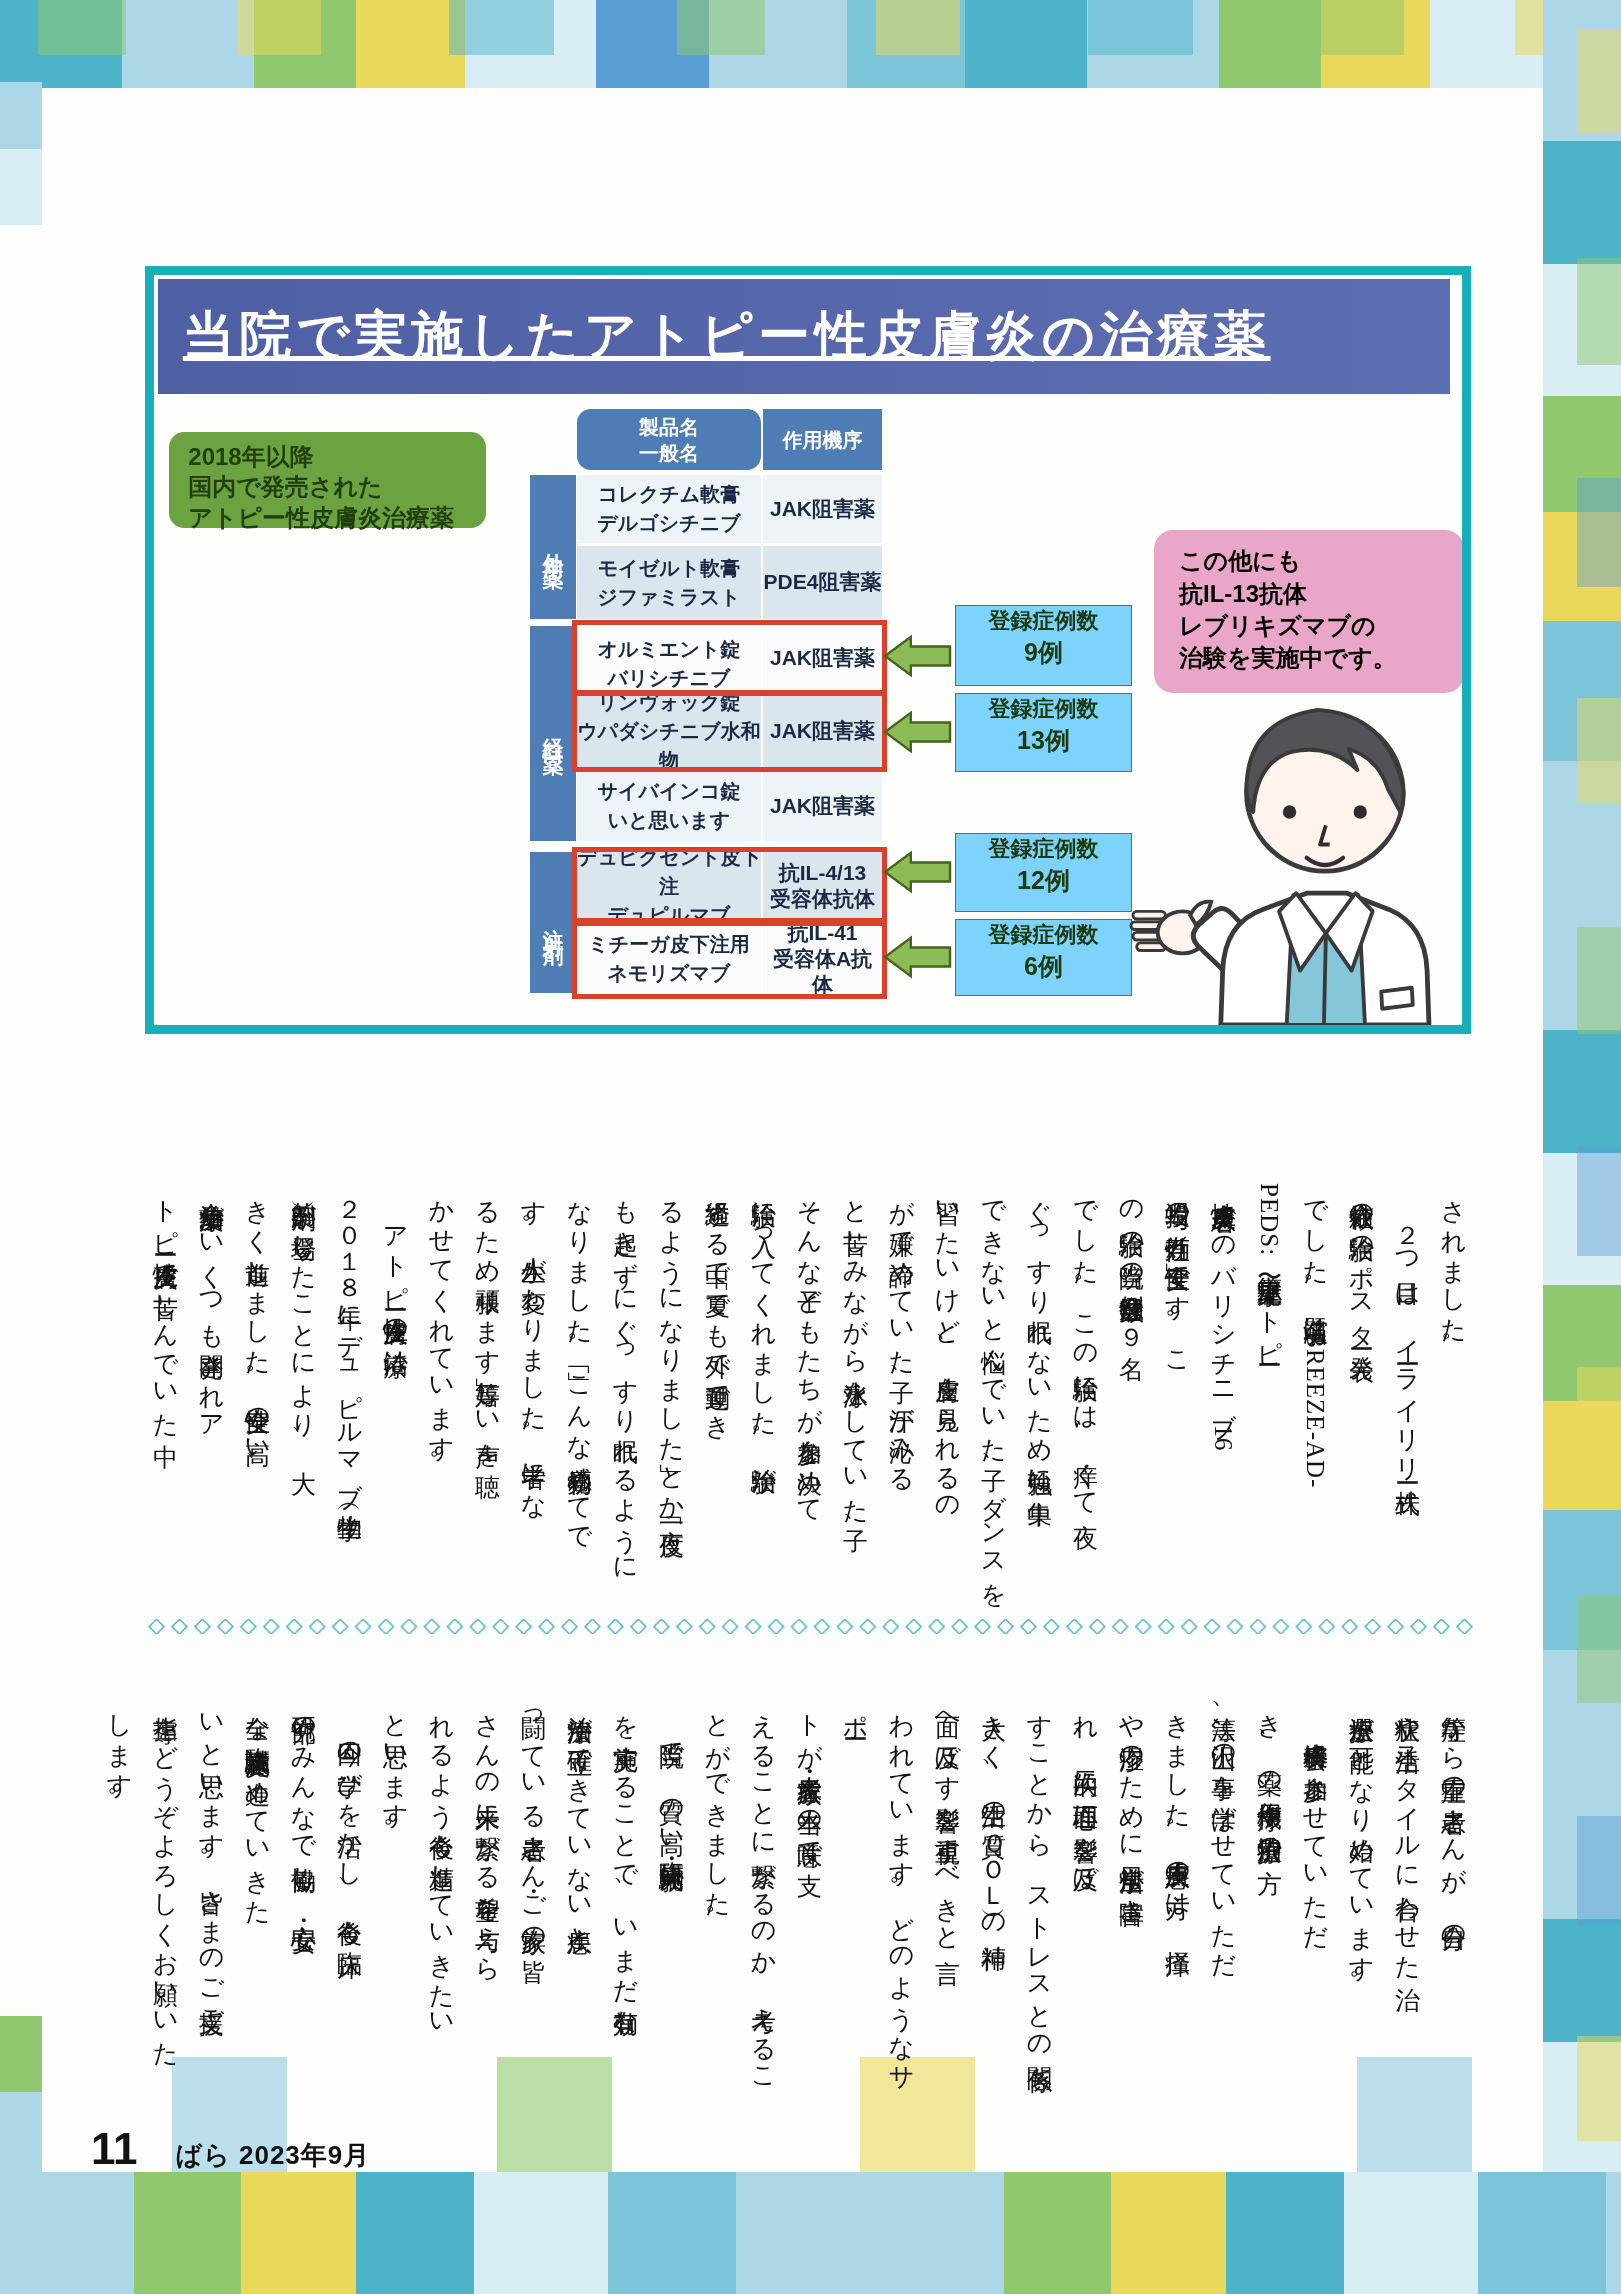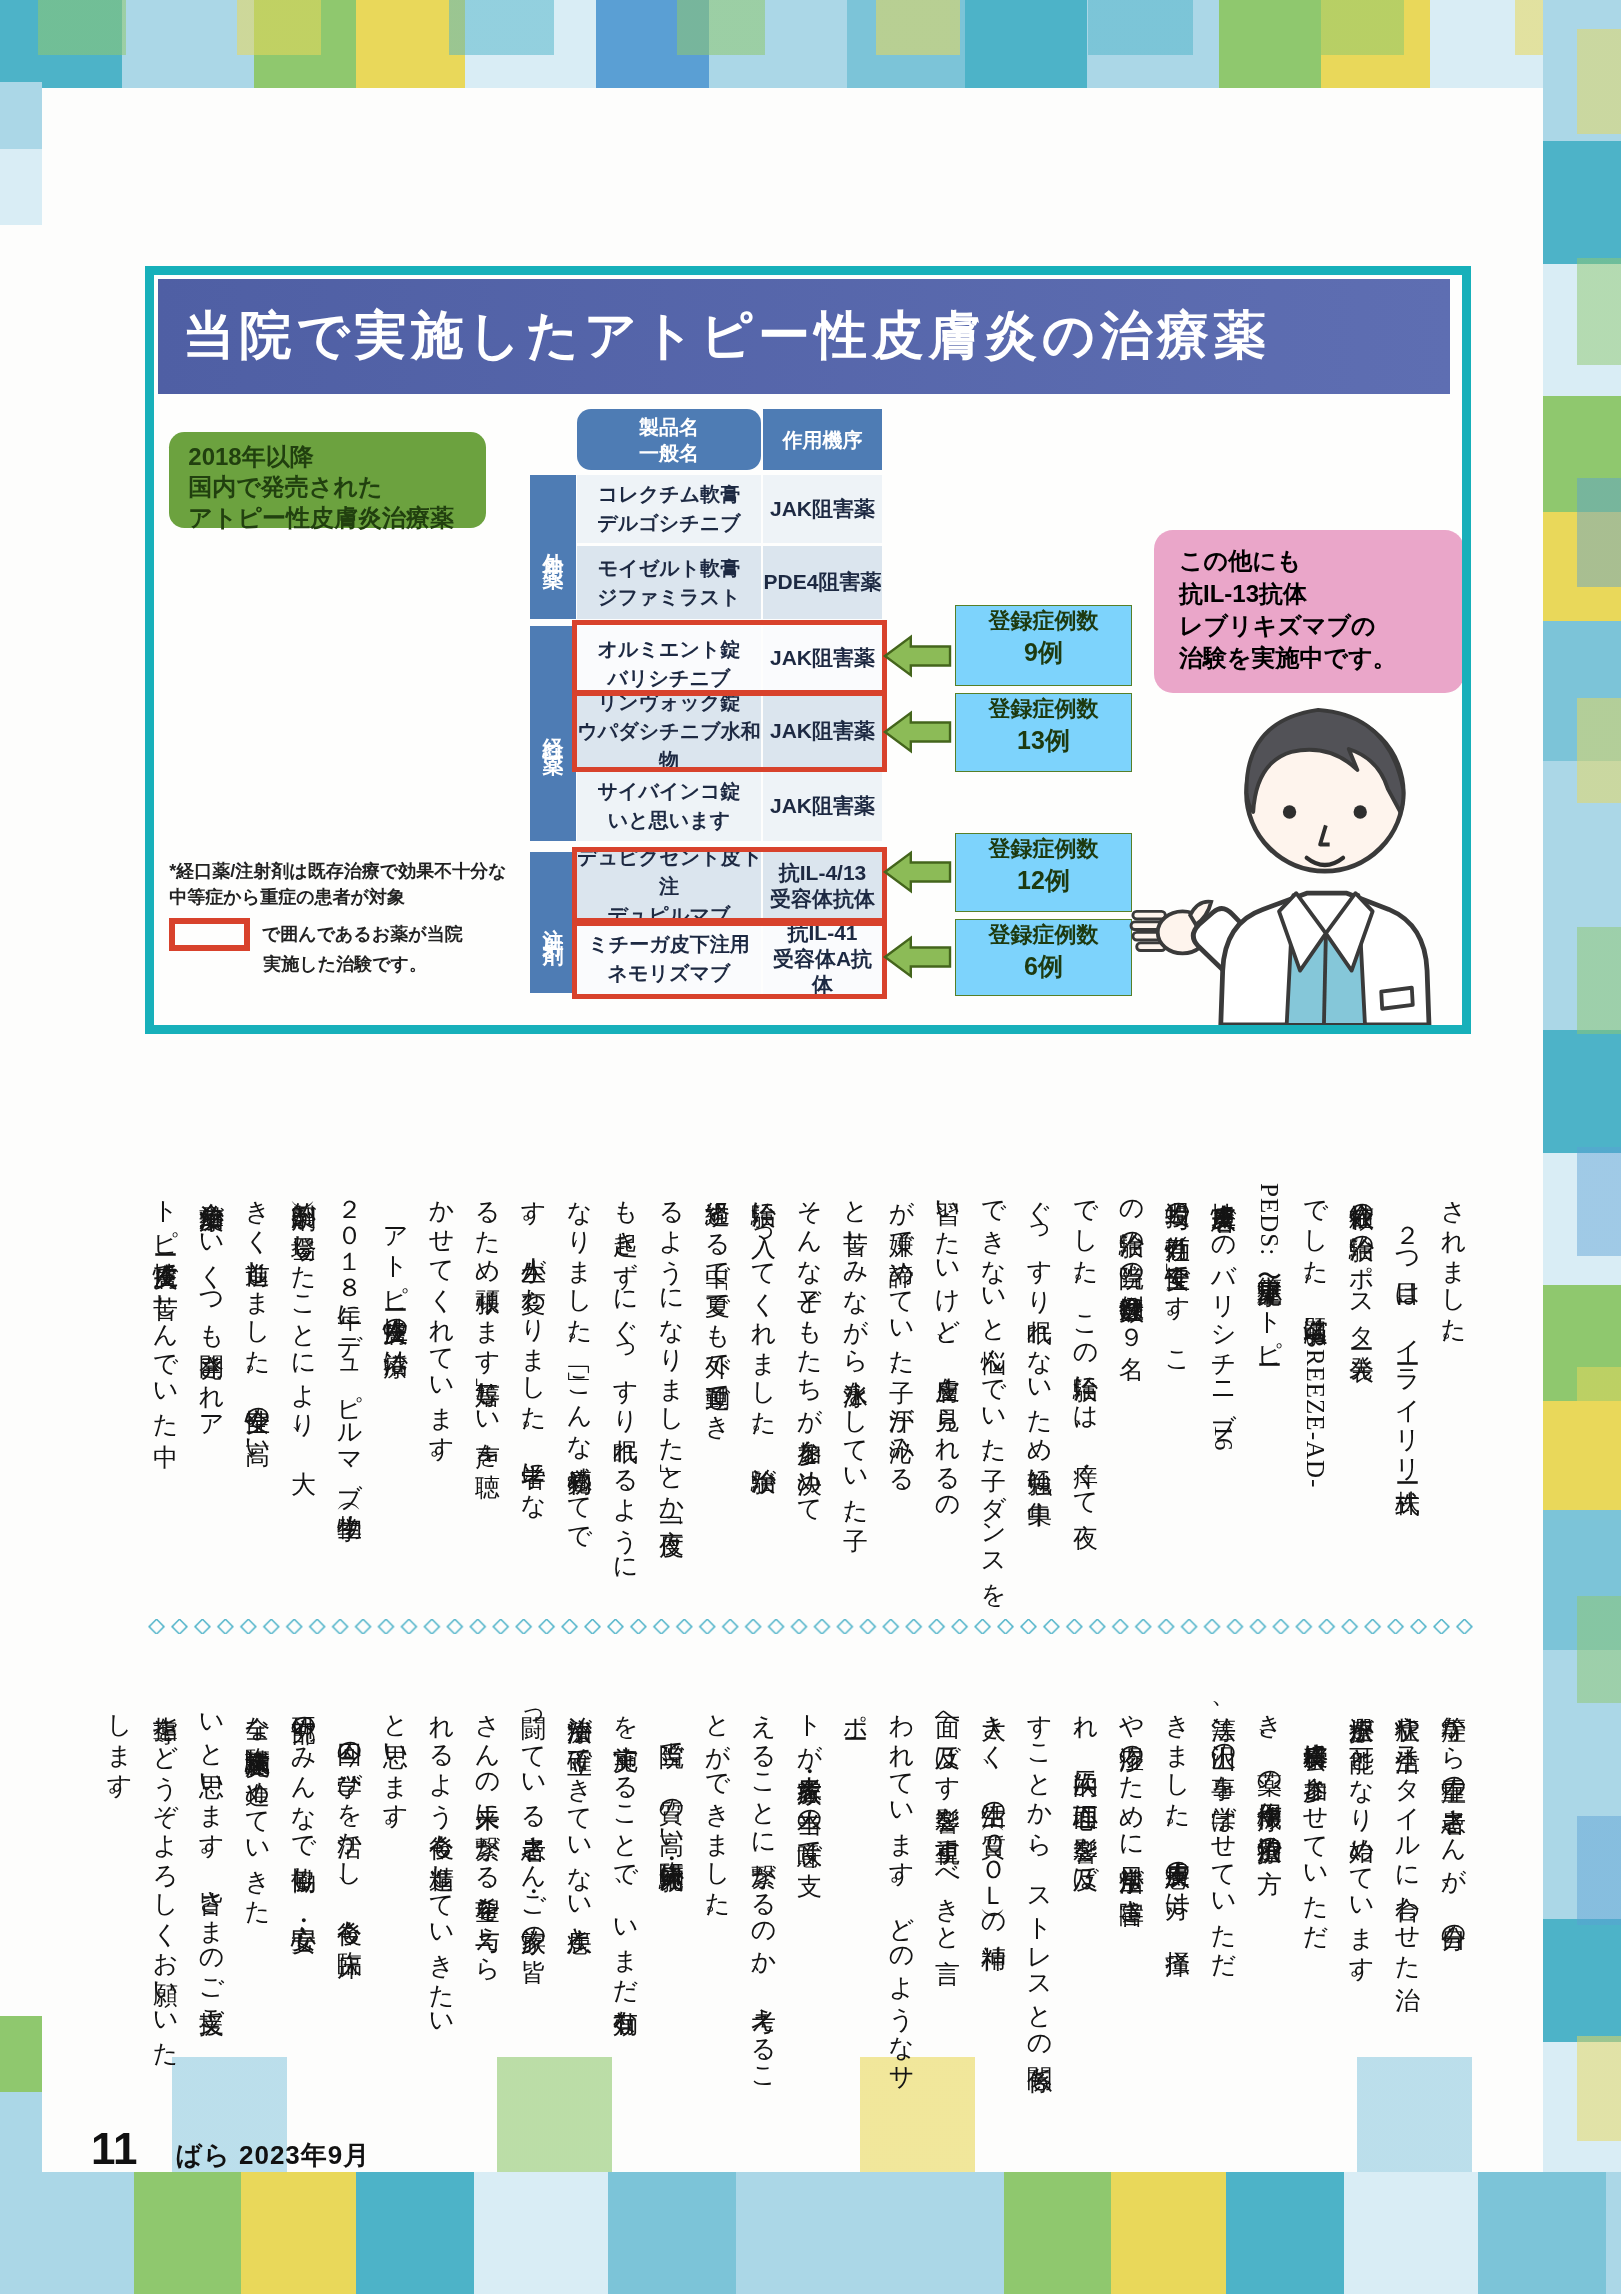--- a/index.html
+++ b/index.html
@@ -21,21 +21,21 @@
   .deco-bottom::before{content:"";position:absolute;left:0;bottom:100%;right:0;height:115px;
     background:repeating-linear-gradient(90deg,rgba(255,255,255,0) 0 172px,rgba(171,215,231,.8) 172px 287px,rgba(255,255,255,0) 287px 497px,rgba(143,200,110,.6) 497px 612px,rgba(255,255,255,0) 612px 860px,rgba(233,216,90,.6) 860px 975px,rgba(255,255,255,0) 975px 1185px);}
   .deco-left-top{left:0;top:82px;width:42px;height:143px;background:linear-gradient(180deg,#abd7e7 0 67px,#d9edf5 67px 143px);}
   .deco-left-bottom{left:0;bottom:115px;width:42px;height:163px;background:linear-gradient(180deg,#8fc86e 0 76px,#abd7e7 76px 163px);}
 
   
   .infographic{position:absolute;left:145px;top:266px;width:1308px;height:750px;z-index:2;
     background:#fefefd;border:9.6px solid #17b0ba;overflow:hidden;}
   .ig-banner{position:absolute;left:3.8px;top:3.8px;width:1292px;height:115px;
     background:linear-gradient(90deg,#4f5fa4,#5e6eb2);display:flex;align-items:center;}
-  .ig-title{color:#fff;font-size:52px;font-weight:bold;letter-spacing:4.8px;padding-left:25px;white-space:nowrap;}
+  .ig-title{color:#fff;font-size:52px;font-weight:bold;letter-spacing:4.8px;padding-left:25px;white-space:nowrap;text-decoration:underline;}
   .ig-intro{position:absolute;left:15.3px;top:145px;width:317px;height:96px;background:#6ca23f;border-radius:15.3px;
     color:#21400f;font-size:24px;font-weight:bold;line-height:1.28;padding:9.6px 0 0 19px;box-sizing:border-box;}
   .pre{white-space:pre-line;margin-top:12px;}
   .cell{position:absolute;display:flex;flex-direction:column;justify-content:center;align-items:center;
     text-align:center;white-space:pre-line;box-sizing:border-box;}
   .cell.hdr{background:#4e7cb4;color:#fff;font-size:20px;font-weight:bold;line-height:1.3;}
   .cell.cat{background:#4e7cb4;color:#fff;font-size:21px;font-weight:bold;}
   .cat span{writing-mode:vertical-rl;letter-spacing:7.6px;}
   .cell.name{font-size:20px;font-weight:bold;color:#1d2942;line-height:1.45;}
   .cell.mech{font-size:21px;font-weight:bold;color:#1d2942;line-height:1.25;}
@@ -186,29 +186,20 @@
       <path d="M 186 182 Q 205 197 224 182" fill="none" stroke="#2e2e2e" stroke-width="4.5" stroke-linecap="round"></path>
 
       <path d="M 96 357 L 98 300 Q 100 250 140 236 L 186 219 L 228 219 L 272 236 Q 310 252 312 300 L 314 357 Z" fill="#ffffff" stroke="#3a3a3a" stroke-width="5" stroke-linejoin="round"></path>
       <path d="M 172 221 L 206 264 L 240 221 L 247 357 L 165 357 Z" fill="#85c7d9" stroke="#3a3a3a" stroke-width="4" stroke-linejoin="round"></path>
       <path d="M 175 219 L 206 261 L 179 300 L 157 238 Z" fill="#ffffff" stroke="#3a3a3a" stroke-width="4" stroke-linejoin="round"></path>
       <path d="M 237 219 L 206 261 L 233 300 L 255 238 Z" fill="#ffffff" stroke="#3a3a3a" stroke-width="4" stroke-linejoin="round"></path>
       <path d="M 206 264 L 204 357" stroke="#3a3a3a" stroke-width="4"></path>
       <path d="M 264 322 L 296 318 L 297 336 L 265 340 Z" fill="#ffffff" stroke="#3a3a3a" stroke-width="4" stroke-linejoin="round"></path>
     </svg>
 
-    <div class="footnote">
-      <div>*経口薬/注射剤は既存治療で効果不十分な</div>
-      <div>中等症から重症の患者が対象</div>
-      <div class="fn-row">
-        <span class="fn-sample"></span>
-        <span>で囲んであるお薬が当院</span>
-      </div>
-      <div class="fn-indent">実施した治験です。</div>
-    </div>
   </div>
 
   <div id="article-top" class="vsection">
       <div class="vcol">されました。</div>
       <div class="vcol">　２つ目は、イーライリリー株式</div>
       <div class="vcol">会社依頼の治験のポスター発表</div>
       <div class="vcol">でした。演題名は「BREEZE-AD-</div>
       <div class="vcol">PEDS:中等症〜重症小児アトピー</div>
       <div class="vcol">性皮膚炎患者でのバリシチニブ16</div>
       <div class="vcol">週投与の有効性／安全性」です。こ</div>

